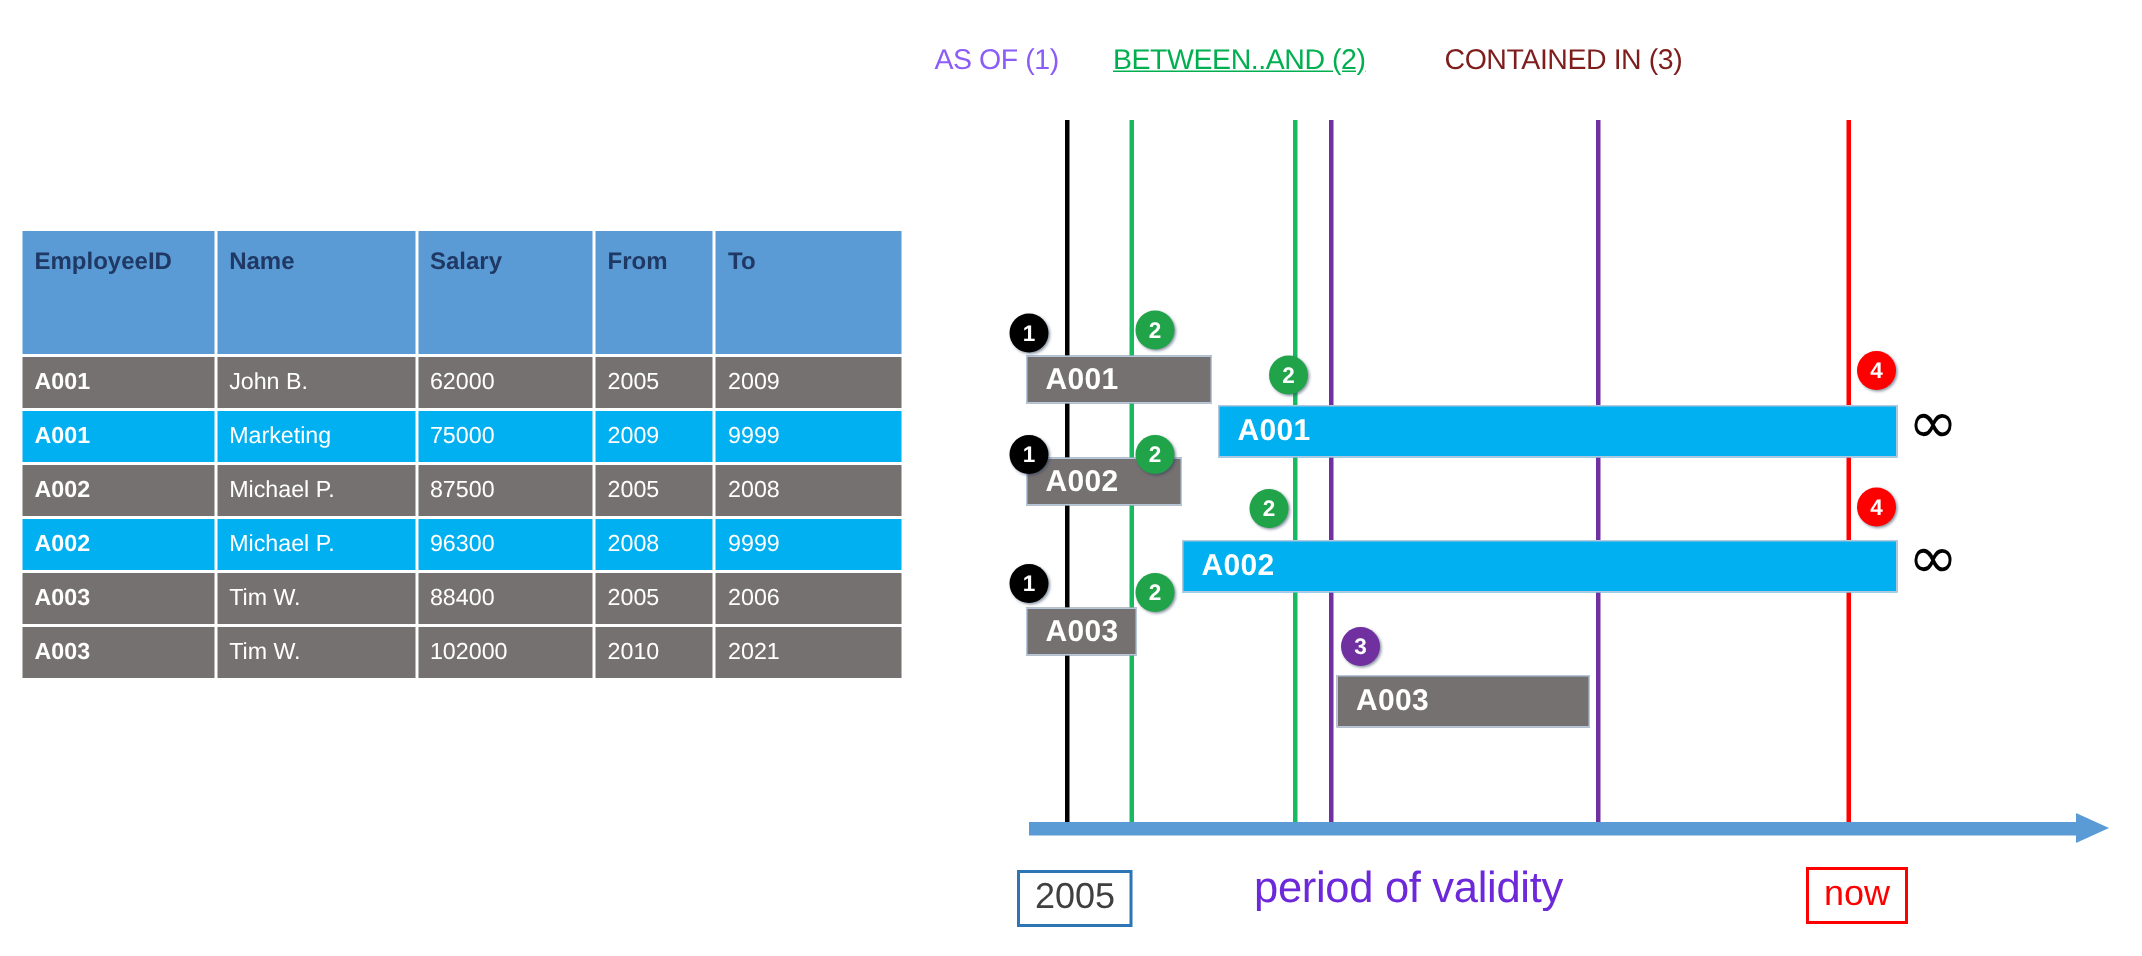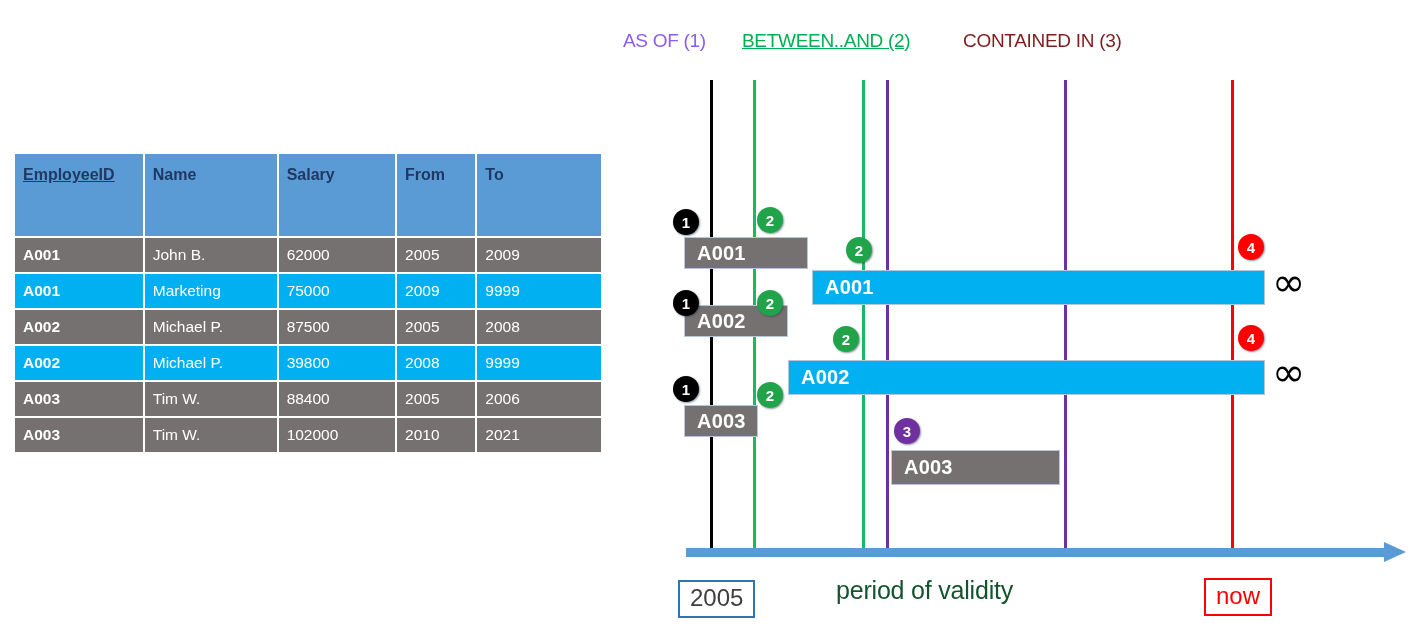--- a/index.html
+++ b/index.html
@@ -36,21 +36,20 @@
   #employee-table thead th {
     background: #5B9BD5;
     color: #1F3864;
     font-weight: bold;
     height: 70px;
     vertical-align: top;
     padding-top: 12px;
     font-size: 16px;
   }
   #employee-table thead th.first-col {
-    text-decoration: underline;
   }
   #employee-table tbody td {
     height: 34px;
     color: #ffffff;
   }
   #employee-table tbody tr.row-gray td { background: #767171; }
   #employee-table tbody tr.row-cyan td { background: #00B0F0; }
   #employee-table tbody td.c-id { font-weight: bold; }
 
   
@@ -148,22 +147,22 @@
     padding: 2px 10px 4px 10px;
     background: #ffffff;
     box-sizing: border-box;
   }
   #label-2005 { left: 678px; top: 580px; border-color: #2E75B6; color: #404040; }
   #label-now  { left: 1204px; top: 578px; border-color: #FF0000; color: #FF0000; }
 
   #axis-caption {
     position: absolute;
     left: 836px; top: 576px;
-    font-size: 25px;
-    color: #14532d;
+    font-size: 29px;
+    color: #6d28d9;
     letter-spacing: -0.2px;
   }
 </style>
 </head>
 <body>
 
 <table id="employee-table">
   <colgroup>
     <col class="col-id">
       <col class="col-name">
@@ -198,21 +197,21 @@
     <tr class="row-gray">
       <td class="c-id">A002</td>
       <td>Michael P.</td>
       <td>87500</td>
       <td>2005</td>
       <td>2008</td>
     </tr>
     <tr class="row-cyan">
       <td class="c-id">A002</td>
       <td>Michael P.</td>
-      <td>39800</td>
+      <td>96300</td>
       <td>2008</td>
       <td>9999</td>
     </tr>
     <tr class="row-gray">
       <td class="c-id">A003</td>
       <td>Tim W.</td>
       <td>88400</td>
       <td>2005</td>
       <td>2006</td>
     </tr>

